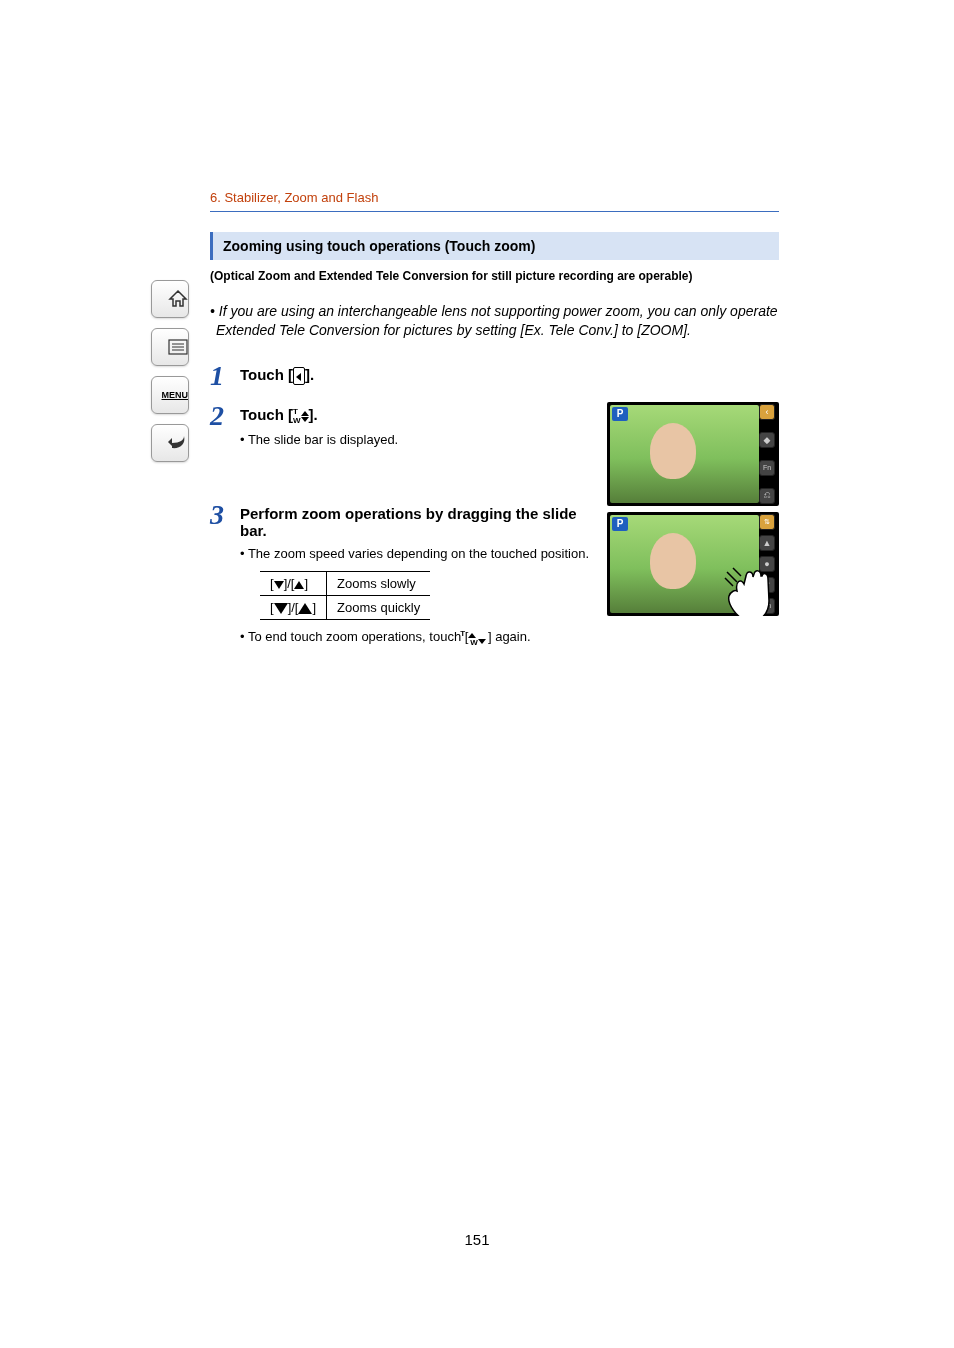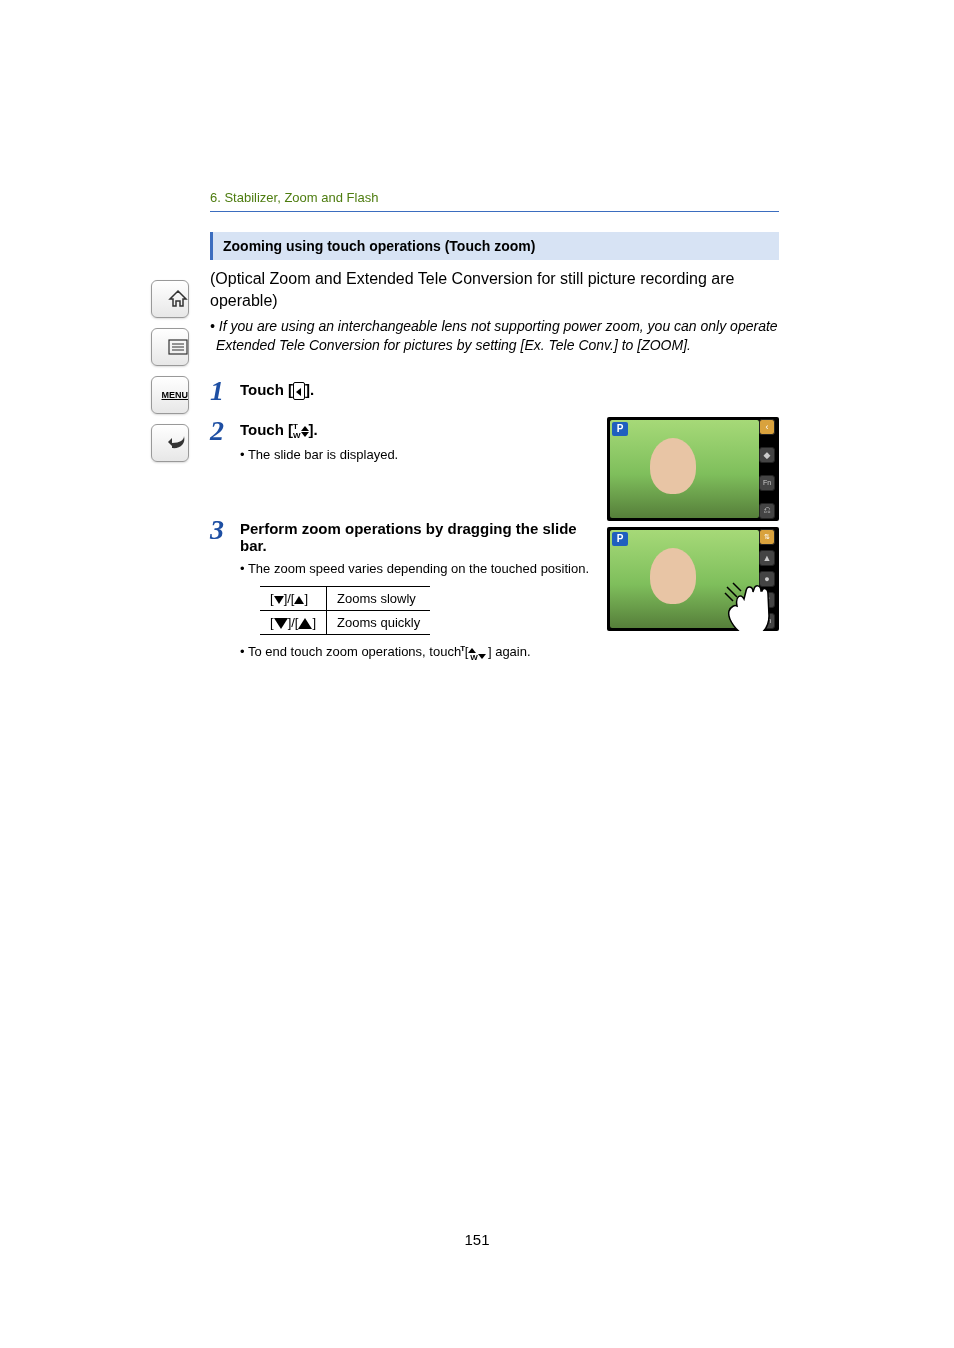--- a/index.html
+++ b/index.html
@@ -33,40 +33,40 @@
     border-radius: 6px;
     background: linear-gradient(#fff, #e7e7e7);
     display: flex;
     align-items: center;
     justify-content: flex-end;
     box-shadow: 0 1px 2px rgba(0,0,0,0.15);
   }
   .breadcrumb {
     font-size: 13px;
     margin-bottom: 6px;
-    color: #4d7c0f;
+    color: #c2410c;
   }
   hr.top {
     border: none;
     border-top: 1px solid #3b6dbf;
     margin-bottom: 20px;
   }
   .section-bar {
     background: #d7e3f4;
     border-left: 3px solid #3b6dbf;
     padding: 6px 10px;
     font-weight: bold;
     font-size: 14px;
     margin-bottom: 8px;
   }
   .para-bold {
-    font-weight: normal;
-    font-size: 16px;
+    font-weight: bold;
+    font-size: 12px;
     line-height: 1.35;
-    margin-bottom: 6px;
+    margin-bottom: 18px;
   }
   .bullet {
     font-size: 14px;
     line-height: 1.35;
     padding-left: 6px;
     text-indent: -6px;
     font-style: italic;
   }
   .steps { margin-top: 22px; }
   .step {

